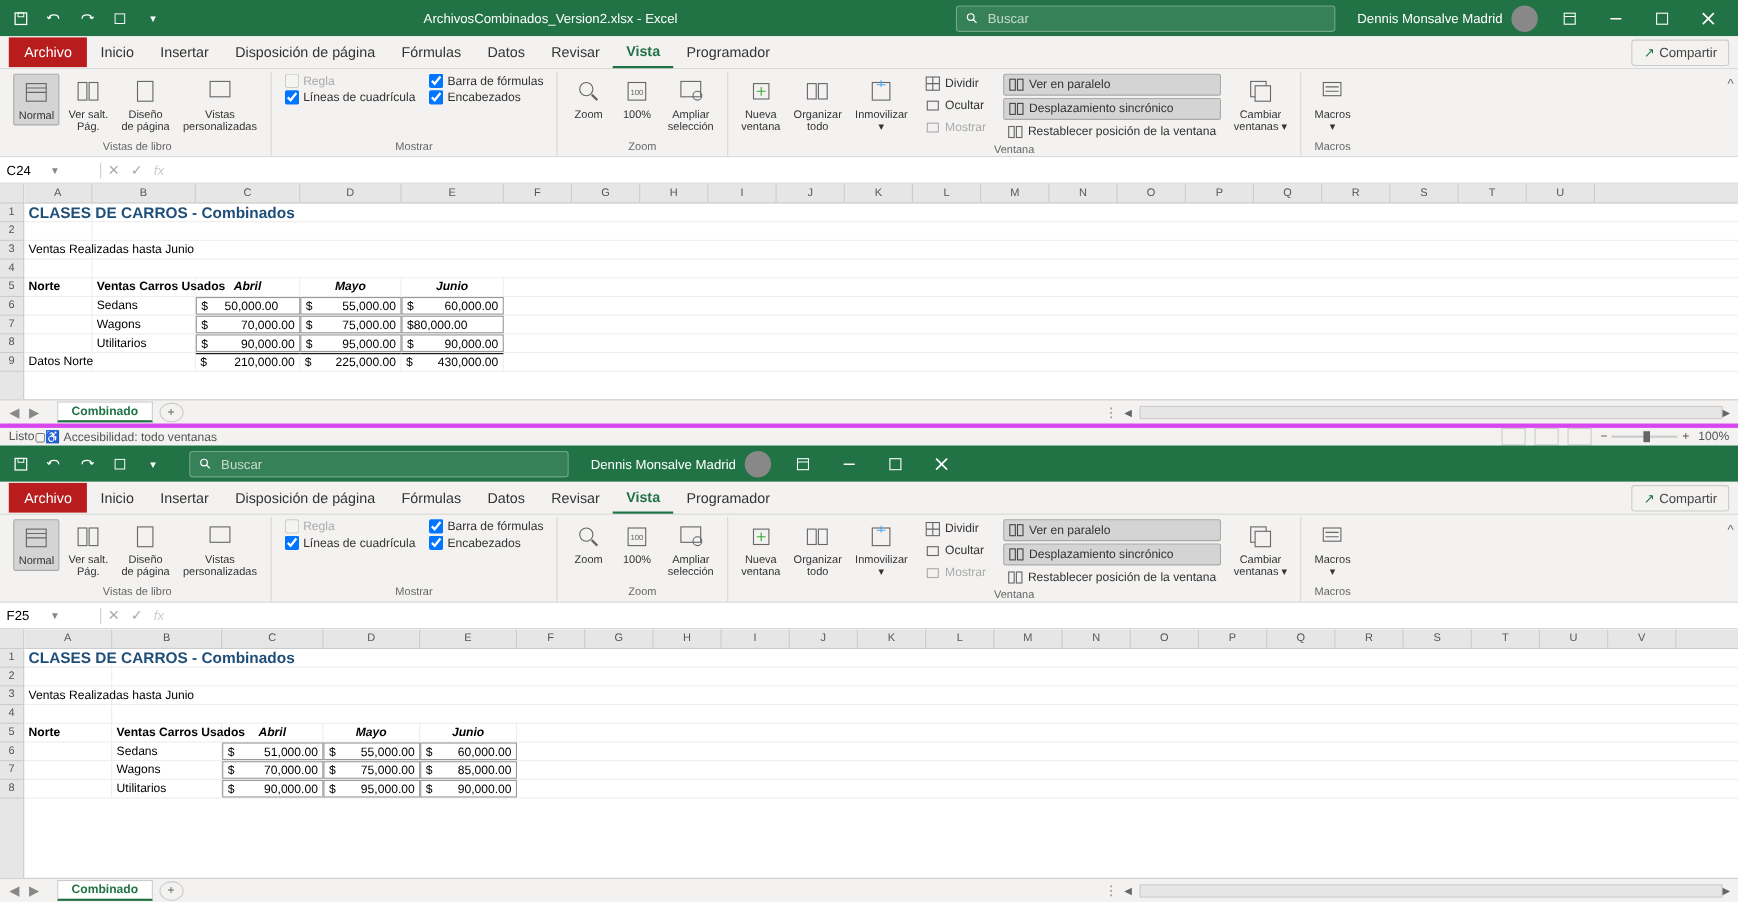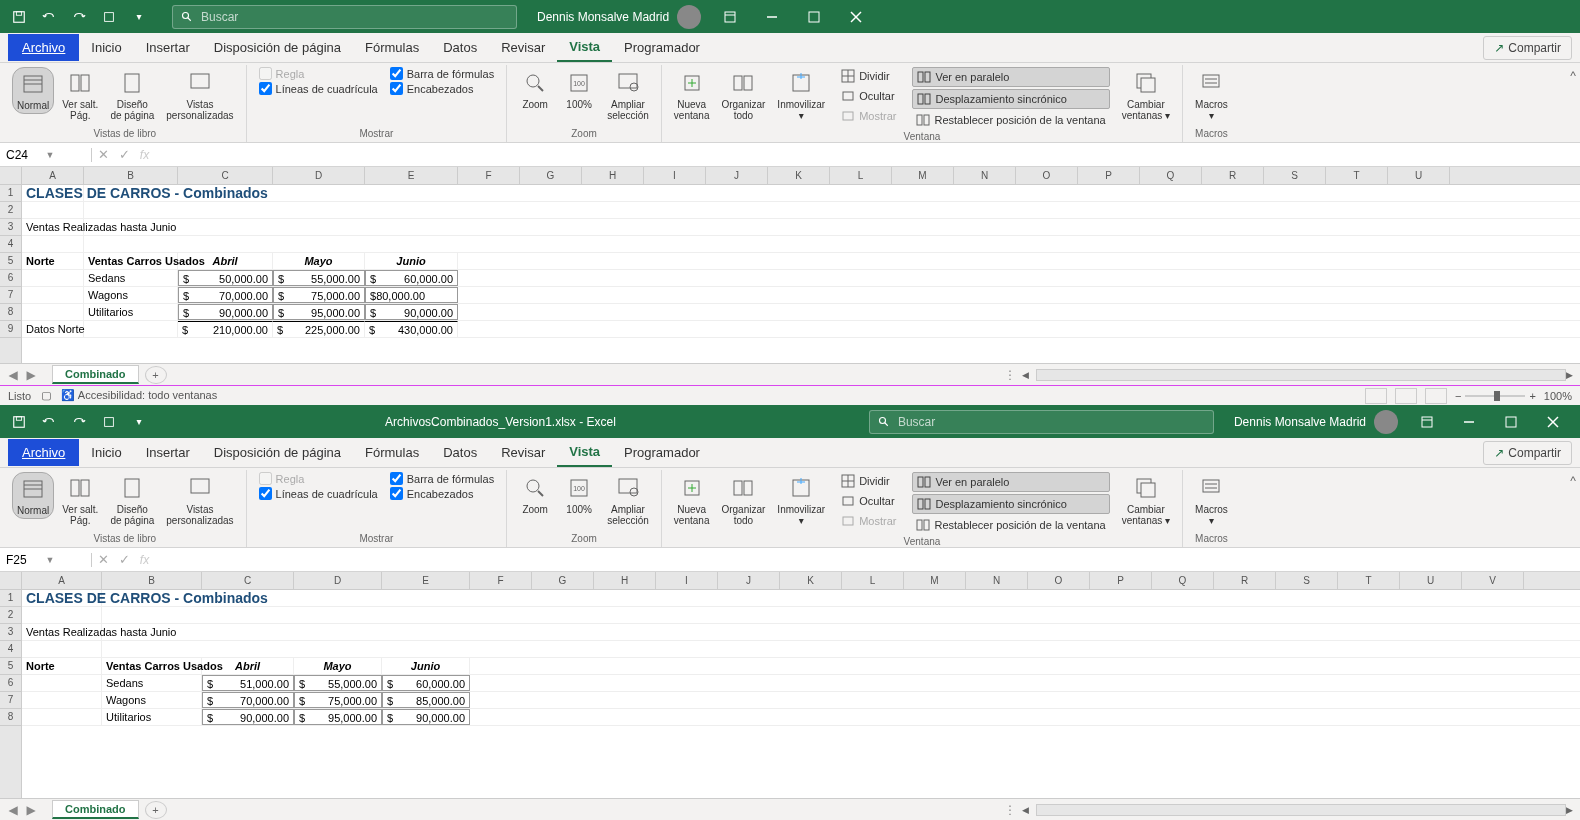--- a/index.html
+++ b/index.html
@@ -16,29 +16,29 @@
 .tb-search { width: 345px; height: 24px; background: rgba(255,255,255,0.1); border: 1px solid rgba(255,255,255,0.3); border-radius: 3px; display: flex; align-items: center; padding: 0 8px; gap: 8px; color: #fff; margin: 0 20px; }
 .tb-search input { background: transparent; border: none; color: #fff; outline: none; flex: 1; font-size: 12px; }
 .tb-search input::placeholder { color: rgba(255,255,255,0.7); }
 .tb-user { display: flex; align-items: center; gap: 8px; margin-right: 8px; }
 .tb-winctl { display: flex; gap: 0; }
 .tb-winbtn { width: 42px; height: 30px; display: flex; align-items: center; justify-content: center; cursor: pointer; }
 
 .menubar { background: #f3f2f1; height: 30px; display: flex; align-items: center; border-bottom: 1px solid #d4d4d4; padding: 0 8px; }
 .menutab { padding: 6px 12px; cursor: pointer; font-size: 13px; color: #333; }
 .menutab.active { border-bottom: 2px solid #217346; color: #217346; font-weight: 600; }
-.menutab.file { background: #1d4ed8; color: #fff; padding: 6px 14px; text-decoration: underline; }
+.menutab.file { background: #b91c1c; color: #fff; padding: 6px 14px; }
 .share-btn { margin-left: auto; display: flex; align-items: center; gap: 4px; color: #444; padding: 4px 10px; border: 1px solid #ccc; border-radius: 3px; cursor: pointer; }
 .share-icon { color: #217346; }
 
 .ribbon { background: #f3f2f1; height: 80px; display: flex; padding: 2px 0 0 4px; border-bottom: 1px solid #d4d4d4; }
 .rgroup { display: flex; flex-direction: column; justify-content: space-between; border-right: 1px solid #d8d8d8; padding: 2px 8px 0; }
 .rgroup-body { display: flex; align-items: flex-start; gap: 4px; flex: 1; }
 .rgroup-label { text-align: center; font-size: 10px; color: #666; padding: 2px 0 3px; }
-.rbtn { display: flex; flex-direction: column; align-items: center; justify-content: center; padding: 2px 4px; cursor: pointer; border-radius: 12px; min-width: 40px; }
+.rbtn { display: flex; flex-direction: column; align-items: center; justify-content: center; padding: 2px 4px; cursor: pointer; border-radius: 2px; min-width: 40px; }
 .rbtn.active { background: #d4d4d4; border: 1px solid #aaa; }
 .rbtn-icon { width: 28px; height: 28px; display: flex; align-items: center; justify-content: center; }
 .rbtn-label { font-size: 10px; color: #333; text-align: center; line-height: 1.1; margin-top: 2px; }
 .rcol { display: flex; flex-direction: column; justify-content: center; gap: 2px; padding: 0 4px; }
 .rcheck { display: flex; align-items: center; gap: 4px; font-size: 11px; color: #333; cursor: pointer; white-space: nowrap; }
 .rcheck input { margin: 0; }
 .rsmall { display: flex; align-items: center; gap: 4px; font-size: 11px; color: #333; cursor: pointer; padding: 2px 4px; white-space: nowrap; }
 .rsmall.toggled { background: #d4d4d4; border: 1px solid #aaa; border-radius: 2px; }
 
 .namebar { height: 24px; display: flex; align-items: center; border-bottom: 1px solid #d4d4d4; background: #fff; }
@@ -63,21 +63,21 @@
 .cell.mhdr { font-weight: bold; font-style: italic; text-align: center; }
 
 .sheetbar { height: 22px; background: #f3f2f1; display: flex; align-items: center; border-top: 1px solid #ccc; }
 .sheet-nav { display: flex; padding: 0 6px; gap: 4px; }
 .sn-btn { width: 14px; text-align: center; color: #888; cursor: pointer; }
 .sheet-tab { padding: 2px 12px; background: #fff; border: 1px solid #ccc; border-bottom: 2px solid #217346; font-size: 11px; color: #217346; font-weight: 600; margin-left: 8px; }
 .sheet-add { width: 22px; height: 18px; display: flex; align-items: center; justify-content: center; margin-left: 6px; cursor: pointer; border: 1px solid #ccc; border-radius: 50%; font-size: 11px; color: #666; }
 .sb-spacer { flex: 1; }
 .hs-arrow { width: 14px; font-size: 9px; color: #666; cursor: pointer; }
 
-.statusbar { height: 20px; background: #f3f2f1; display: flex; align-items: center; padding: 0 8px; font-size: 11px; color: #555; gap: 10px; border-top: 1px solid #d946ef; }
+.statusbar { height: 20px; background: #f3f2f1; display: flex; align-items: center; padding: 0 8px; font-size: 11px; color: #555; gap: 0; border-top: 4px solid #d946ef; }
 .sb-right { margin-left: auto; display: flex; align-items: center; gap: 8px; }
 .sb-viewbtn { width: 22px; height: 16px; border: 1px solid #ccc; cursor: pointer; }
 .sb-zoom { display: flex; align-items: center; gap: 4px; }
 .sb-slider { width: 60px; height: 2px; background: #ccc; position: relative; }
 .sb-slider::after { content: ''; position: absolute; width: 6px; height: 10px; background: #666; top: -4px; left: 48%; }
 
 svg { display: block; }
 .avatar { width: 24px; height: 24px; border-radius: 50%; background: #888; }
 
 .col-A { width: 62px; } .col-B { width: 94px; } .col-C { width: 95px; } .col-D { width: 92px; } .col-E { width: 93px; }
@@ -109,20 +109,21 @@
         </div>
       <div class="tb-icon">
           <svg width="14" height="14" viewBox="0 0 16 16">
             <rect x="3" y="3" width="10" height="10" fill="none" stroke="#fff"></rect>
           </svg>
         </div>
       <div class="tb-icon">
           <span style="color:#fff;font-size:10px">▾</span>
         </div>
     </div>
+    <div class="tb-title">ArchivosCombinados_Version2.xlsx  -  Excel</div>
     <div class="tb-search">
       <svg width="12" height="12" viewBox="0 0 16 16">
           <circle cx="6" cy="6" r="4" fill="none" stroke="#fff" stroke-width="1.5"></circle>
           <line x1="9" y1="9" x2="13" y2="13" stroke="#fff" stroke-width="1.5"></line>
         </svg>
       <input placeholder="Buscar" style="">
     </div>
     <div class="tb-user">
       <span>Dennis Monsalve Madrid</span>
       <div class="avatar"></div>
@@ -447,21 +448,21 @@
         <div class="cell col-B hdr" style="overflow:visible"><span>Ventas Carros Usados</span></div>
         <div class="cell col-C mhdr">Abril</div>
         <div class="cell col-D mhdr">Mayo</div>
         <div class="cell col-E mhdr">Junio</div>
       </div>
       <div class="grow">
         <div class="cell col-A"></div>
         <div class="cell col-B">Sedans</div>
         <div class="cell col-C" style="display:flex;border:1px solid #999">
             <span>$</span>
-            <span style="flex:1;text-align:right">50,000.00</span>
+            <span style="flex:1;text-align:center">50,000.00</span>
           </div>
         <div class="cell col-D" style="display:flex;border:1px solid #999">
             <span>$</span>
             <span style="flex:1;text-align:right">55,000.00</span>
           </div>
         <div class="cell col-E" style="display:flex;border:1px solid #999">
             <span>$</span>
             <span style="flex:1;text-align:right">60,000.00</span>
           </div>
       </div>
@@ -571,21 +572,20 @@
         </div>
       <div class="tb-icon">
           <svg width="14" height="14" viewBox="0 0 16 16">
             <rect x="3" y="3" width="10" height="10" fill="none" stroke="#fff"></rect>
           </svg>
         </div>
       <div class="tb-icon">
           <span style="color:#fff;font-size:10px">▾</span>
         </div>
     </div>
-    <div class="tb-title">ArchivosCombinados_Version1.xlsx  -  Excel</div>
     <div class="tb-search">
       <svg width="12" height="12" viewBox="0 0 16 16">
           <circle cx="6" cy="6" r="4" fill="none" stroke="#fff" stroke-width="1.5"></circle>
           <line x1="9" y1="9" x2="13" y2="13" stroke="#fff" stroke-width="1.5"></line>
         </svg>
       <input placeholder="Buscar" style="">
     </div>
     <div class="tb-user">
       <span>Dennis Monsalve Madrid</span>
       <div class="avatar"></div>

